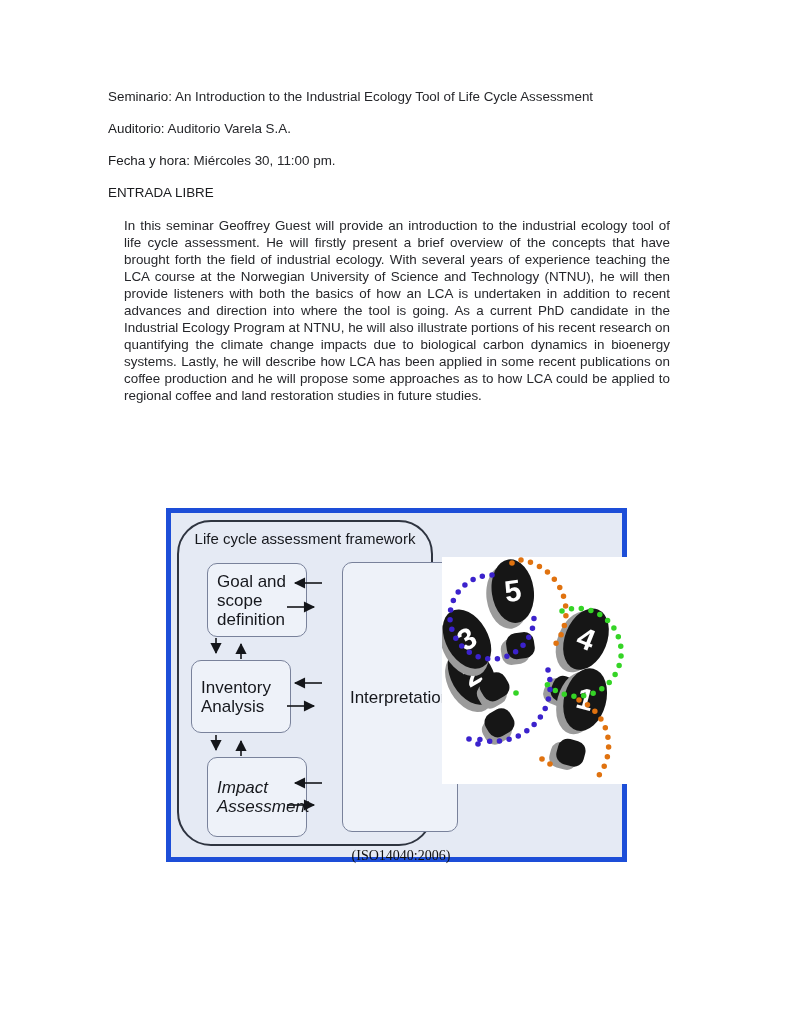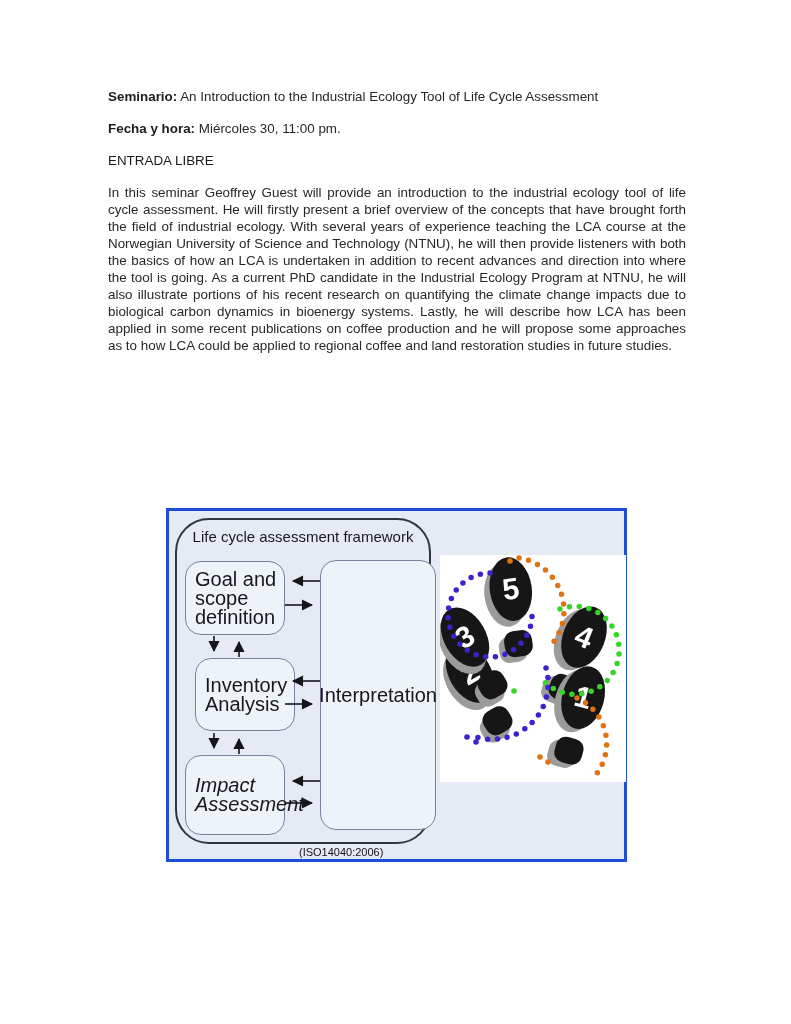--- a/index.html
+++ b/index.html
@@ -1,55 +1,56 @@
 <!DOCTYPE html>
 <html><head>
 <meta charset="utf-8">
 <style>
   html,body{margin:0;padding:0;background:#ffffff;}
   .page{position:relative;width:791px;height:1024px;background:#ffffff;overflow:hidden;
         font-family:"Liberation Sans","DejaVu Sans",sans-serif;color:#26272b;}
   .content{position:absolute;left:108px;top:88px;width:578px;font-size:13.4px;line-height:17px;}
   .field{margin:0 0 15px 0;}
-  .field b{font-weight:bold;color:#1b1c1f;}
+  .field b{font-weight:normal;color:#1b1c1f;}
   .entrada{margin:0 0 15px 0;font-weight:normal;color:#1b1c1f;}
-  .desc{margin:0;text-align:justify;}
+  .desc{margin:16px;text-align:justify;}
 
   
   .figure-panel{position:absolute;left:166px;top:508px;width:461px;height:354px;
-                background:#e5eaf4;border:3px solid #1d4ed8;box-sizing:border-box;}
+                background:#e5eaf4;border:5px solid #1d4ed8;box-sizing:border-box;}
   .lca-outer{position:absolute;left:6px;top:7px;width:252px;height:322px;
              border:2px solid #2e3440;border-radius:34px;}
   .lca-title{position:absolute;left:0;top:8px;width:100%;text-align:center;
              font-size:15px;color:#16181d;}
-  .lcabox{position:absolute;background:#eef2f9;border:1.4px solid #79829b;border-radius:16px;
+  .lcabox{position:absolute;background:#eef2f9;border:1.4px solid #79829b;border-radius:10px;
           box-sizing:border-box;display:flex;flex-direction:column;justify-content:center;
-          font-size:20px;line-height:19px;color:#16181d;padding-left:9px;}
+          font-size:17px;line-height:19px;color:#16181d;padding-left:9px;margin-left:20px;}
   .box-goal{left:16px;top:50px;width:100px;height:74px;}
-  .box-inventory{left:26px;top:147px;width:100px;height:73px;}
+  .box-inventory{left:0;top:147px;width:100px;height:73px;}
   .box-impact{left:16px;top:244px;width:100px;height:80px;font-style:italic;}
   .box-interp{left:151px;top:49px;width:116px;height:270px;padding-left:0;align-items:center;}
   .arrows{position:absolute;left:0;top:0;pointer-events:none;}
   .arrows line{stroke:#14161a;stroke-width:1.6;}
-  .caption{position:absolute;left:130px;top:335px;width:200px;
-           font-size:11px;color:#111;}
+  .caption{position:absolute;left:130px;top:335px;width:200px;text-align:center;
+           font-size:14px;color:#111;font-family:Liberation Serif, serif;}
   .footprint-box{position:absolute;left:271px;top:44px;width:186px;height:227px;background:#ffffff;}
   .fp{fill:#161616;}
   .fp-shadow ellipse,.fp-shadow rect{fill:#9b9b9b;}
   .fp-num{fill:#ffffff;font-family:"Liberation Sans","DejaVu Sans",sans-serif;
           font-weight:bold;font-size:30px;text-anchor:middle;}
   .dots{fill:none;stroke-width:5.5;stroke-dasharray:0 9.8;stroke-linecap:round;}
 </style>
 </head>
 <body>
 
 <div class="page">
 
   <div class="content">
     <p class="field"><b>Seminario:</b> <span>An Introduction to the Industrial Ecology Tool of Life Cycle Assessment</span></p>
+    <p class="field"><b>Auditorio:</b> <span>Auditorio Varela S.A.</span></p>
     <p class="field"><b>Fecha y hora:</b> <span>Miércoles 30, 11:00 pm.</span></p>
     <p class="entrada">ENTRADA LIBRE</p>
     <p class="desc">In this seminar Geoffrey Guest will provide an introduction to the industrial ecology tool of life cycle assessment. He will firstly present a brief overview of the concepts that have brought forth the field of industrial ecology. With several years of experience teaching the LCA course at the Norwegian University of Science and Technology (NTNU), he will then provide listeners with both the basics of how an LCA is undertaken in addition to recent advances and direction into where the tool is going. As a current PhD candidate in the Industrial Ecology Program at NTNU, he will also illustrate portions of his recent research on quantifying the climate change impacts due to biological carbon dynamics in bioenergy systems. Lastly, he will describe how LCA has been applied in some recent publications on coffee production and he will propose some approaches as to how LCA could be applied to regional coffee and land restoration studies in future studies.</p>
   </div>
 
   <div class="figure-panel">
 
     <div class="lca-outer">
       <div class="lca-title">Life cycle assessment framework</div>
     </div>

